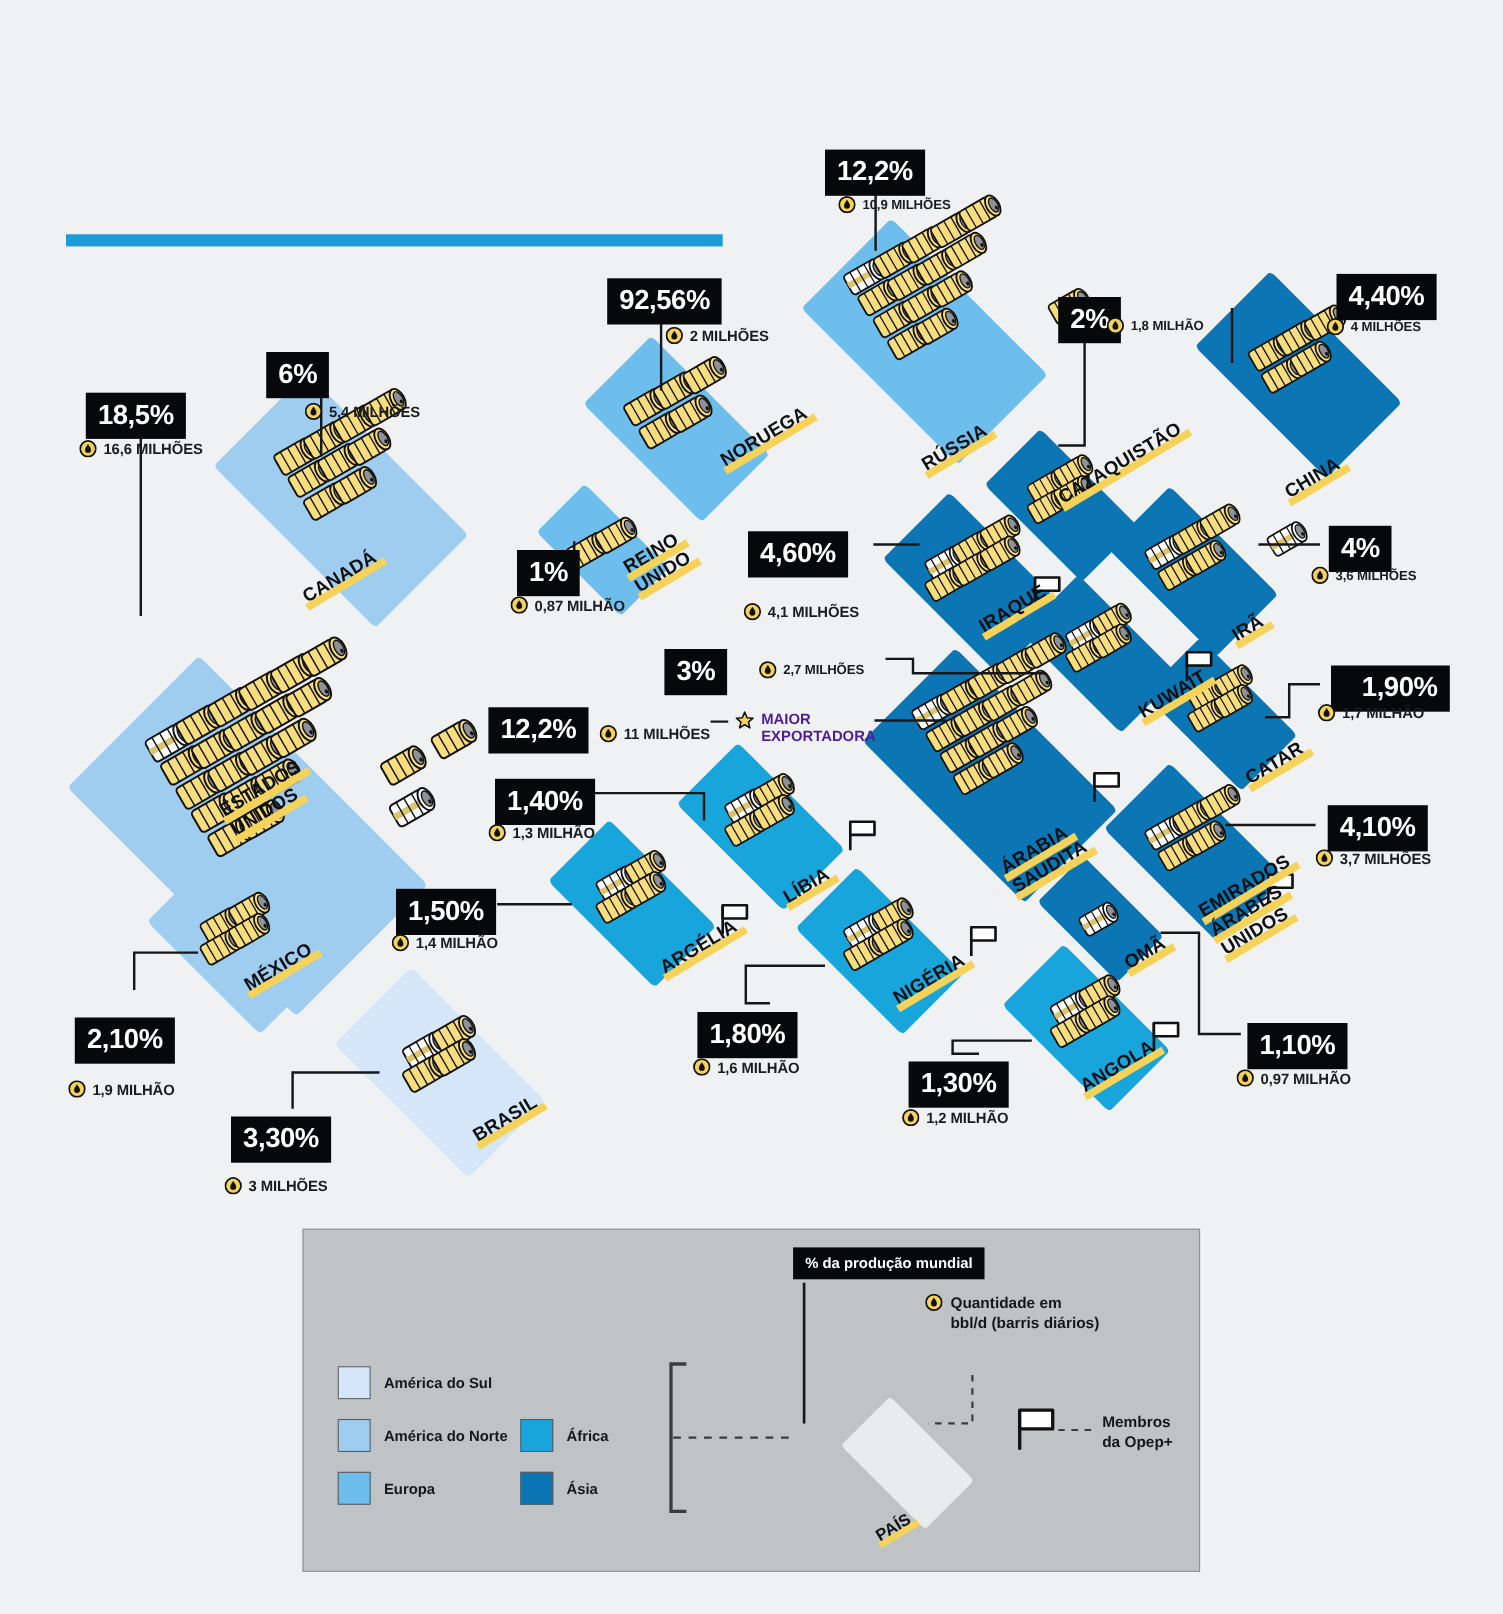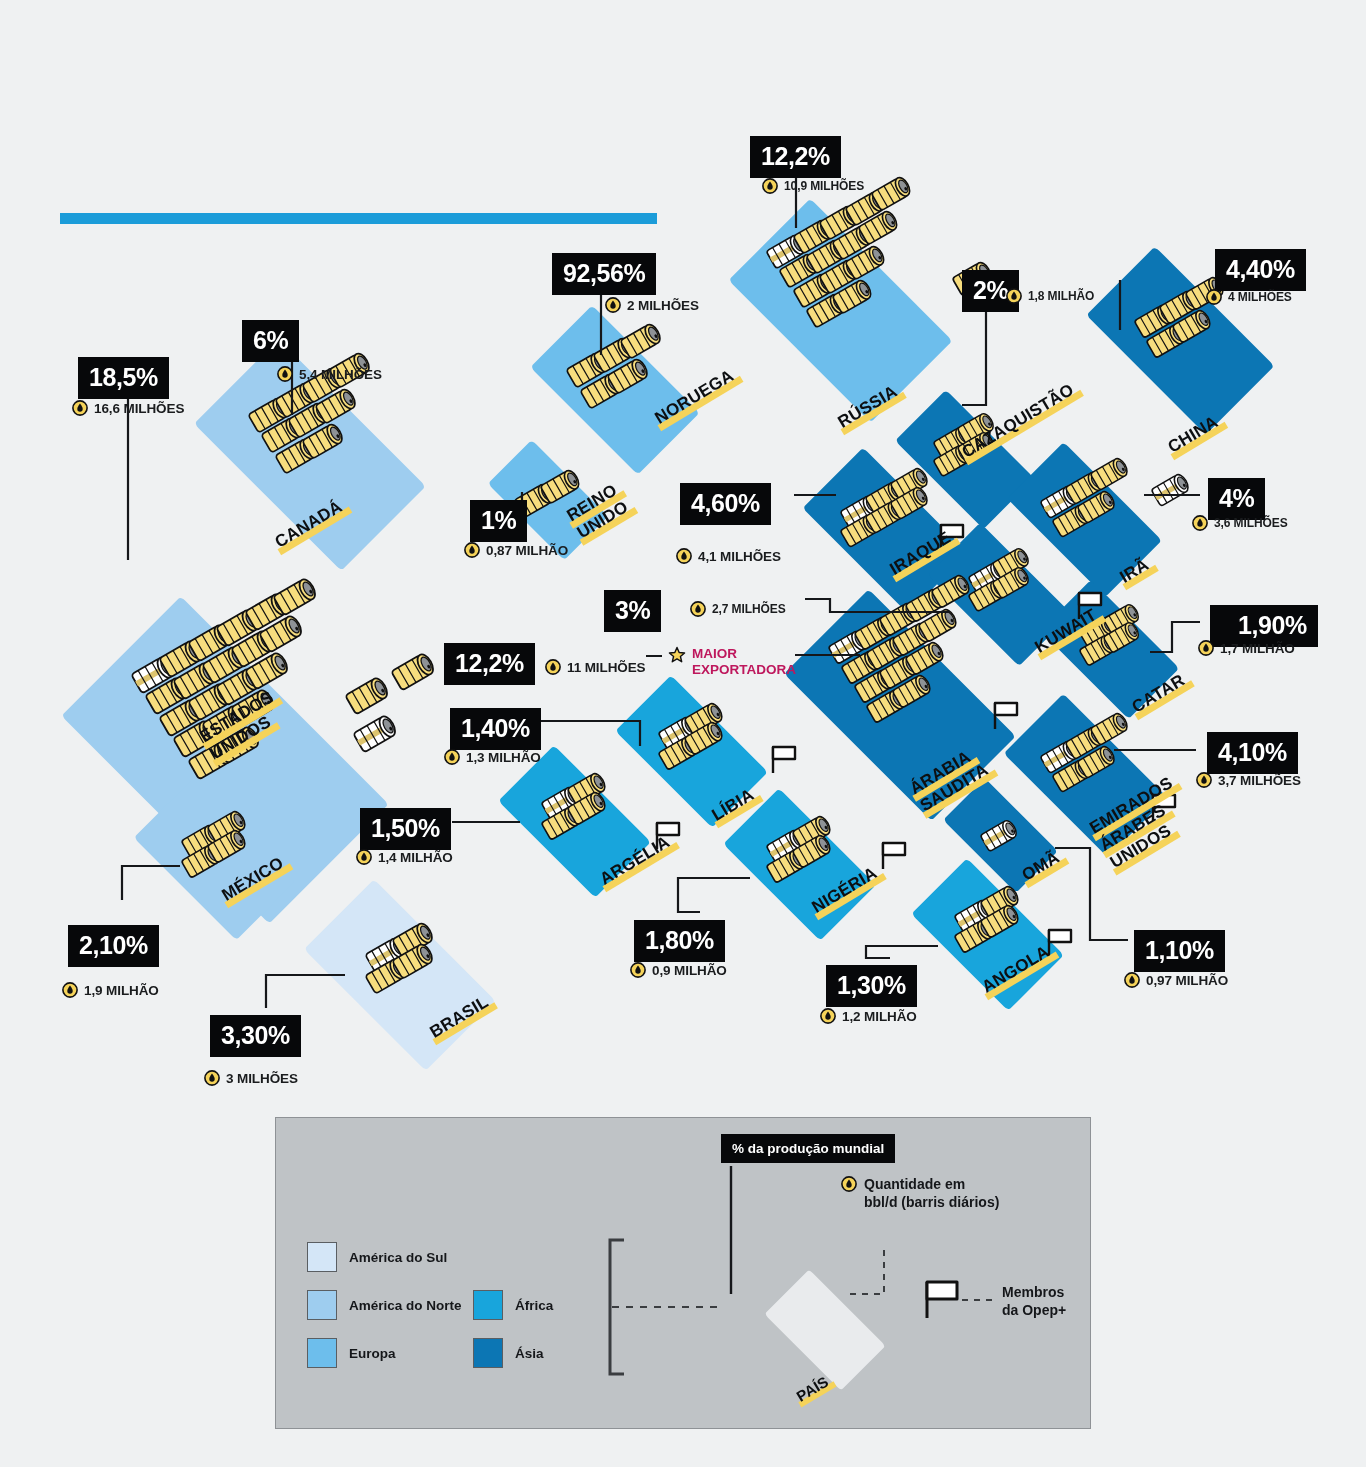--- a/index.html
+++ b/index.html
@@ -69,21 +69,21 @@
     content:""; position:absolute; left:0; right:-4px; bottom:-2px;
     height:7px; background:#f5d35a; z-index:-1;
   }
   .clabel em { font-style:normal; display:block; }
 
   
   .flag { position:absolute; width:34px; height:34px; }
 
   
   .starnote { position:absolute; display:flex; align-items:flex-start; gap:6px;
-    font-size:13.5px; font-weight:bold; color:#be185d; line-height:1.22; }
+    font-size:13.5px; font-weight:bold; color:#4c1d95; line-height:1.22; }
 
   
   #legend {
     position:absolute; left:275px; top:1117px; width:816px; height:312px;
     background:#bfc3c6; border:1px solid #8e9296;
   }
   #legend-title {
     position:absolute; left:31px; top:26px;
     background:#fff; border:2px solid #111; padding:7px 13px 8px;
     font-weight:bold; font-size:20px; color:#0c0e10; letter-spacing:-0.2px;
@@ -2062,21 +2062,21 @@
         </svg>
       </div>
       <div class="pct" style="left: 634px; top: 920px; z-index: 300;">1,80%</div>
       <div class="amt" style="left: 630px; top: 962px; z-index: 300;">
         <span class="drop">
     <svg viewBox="0 0 16 16" width="16" height="16">
       <circle cx="8" cy="8" r="7.1" fill="#f5d35a" stroke="#111" stroke-width="1.6"></circle>
       <path d="M8 3.6 C6.1 6.3 5.3 7.6 5.3 9 a2.7 2.7 0 0 0 5.4 0 c0-1.4-.8-2.7-2.7-5.4z" fill="#111"></path>
     </svg>
         </span>
-        <span>0,9 MILHÃO</span>
+        <span>1,6 MILHÃO</span>
       </div>
       <div class="flag" style="left: 876px; top: 838px; z-index: 260;"><svg viewBox="0 0 34 34" width="34" height="34">
      <path d="M7 5 L7 31" stroke="#111" stroke-width="2.4" fill="none"></path>
      <path d="M7 5 L29 5 L29 17 L7 17 Z" fill="#fff" stroke="#111" stroke-width="2.4" stroke-linejoin="round"></path>
    </svg></div>
       <div class="clabel" style="left: 812px; top: 900px; transform: rotate(-31deg); z-index: 280;">
         <em><span>NIGÉRIA</span></em>
       </div>
       <div class="plat-wrap" style="left: 848px; top: 851px; width: 280px; height: 168px;">
         <div class="plat" style="left: 50%; top: 50%; width: 137.2px; height: 137.2px; margin: -68.6px 0px 0px -68.6px; background: rgb(24, 165, 220);"></div>

